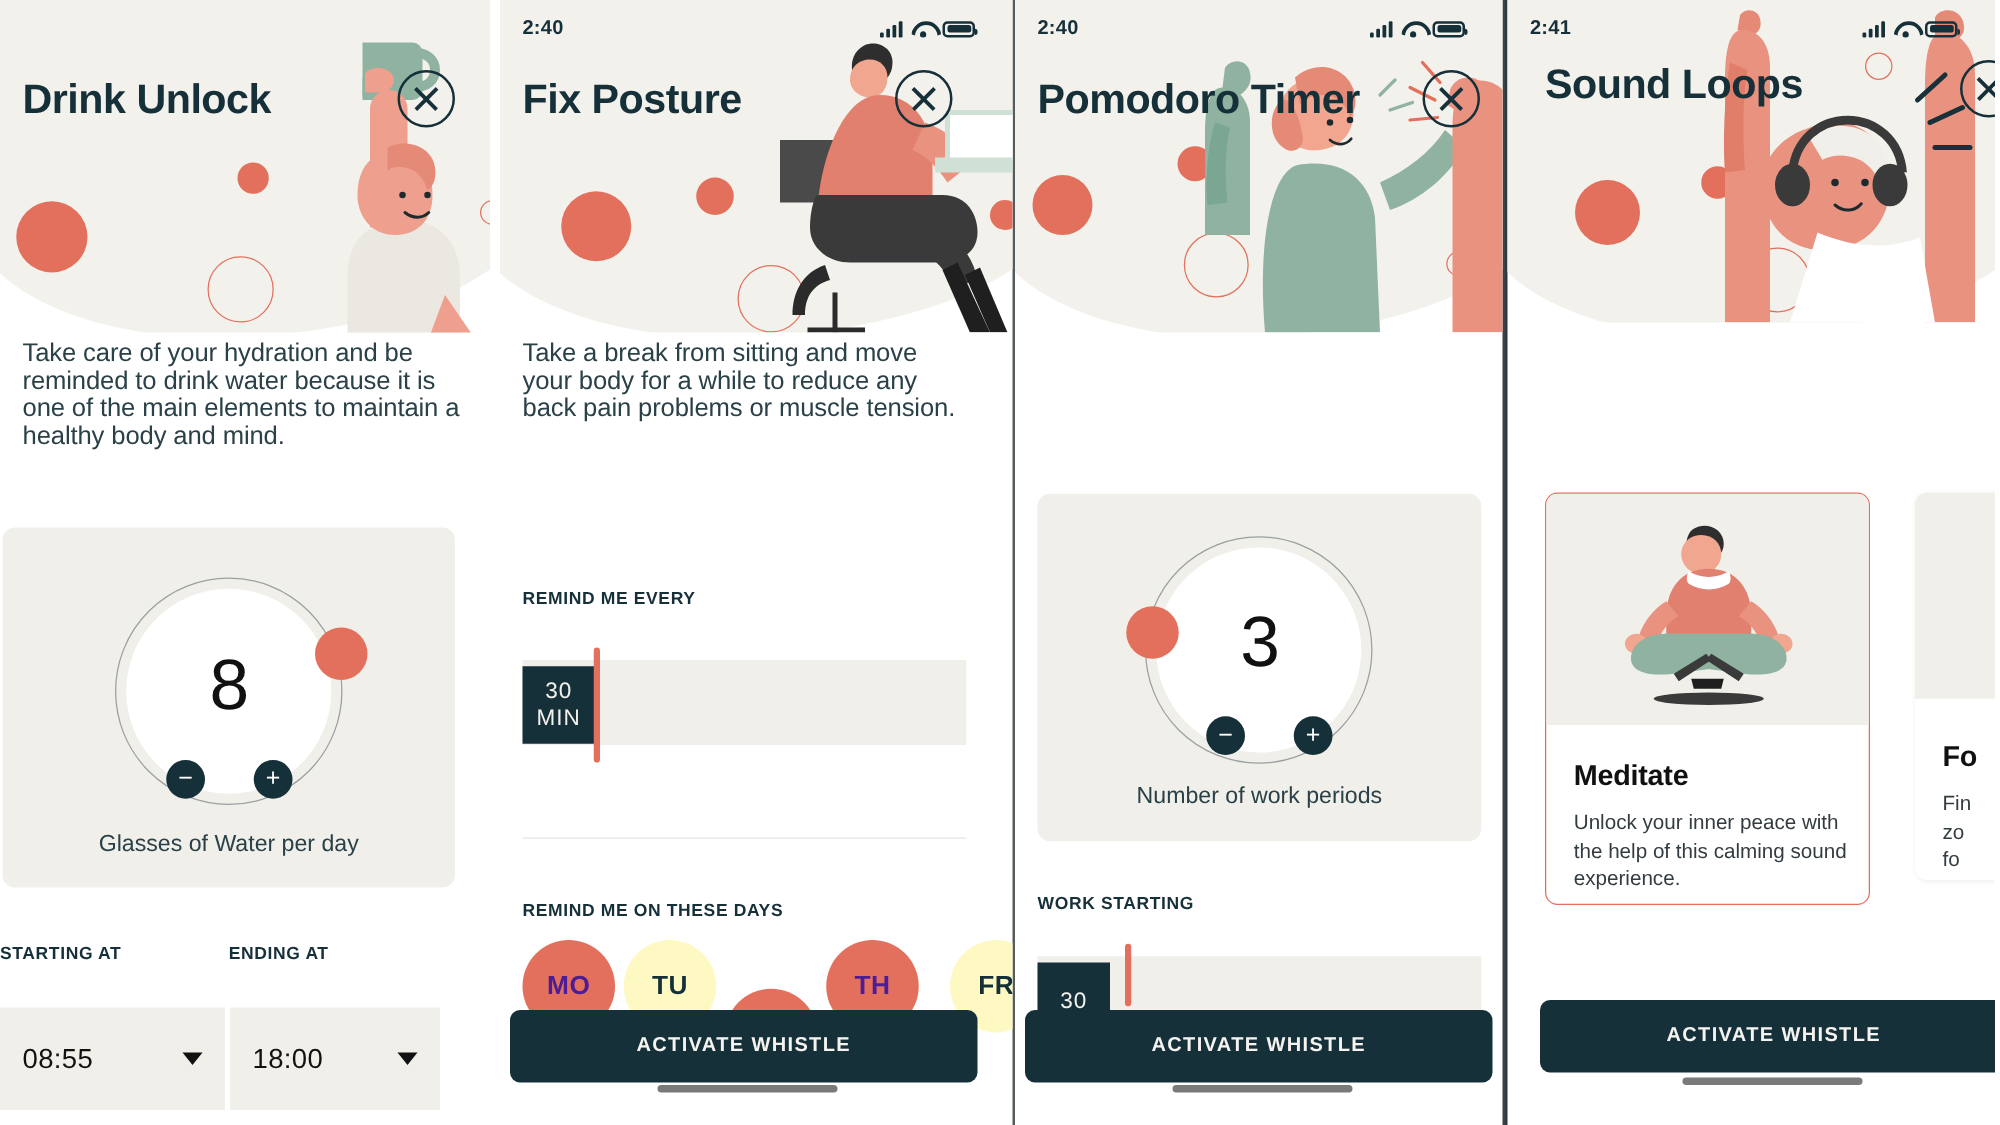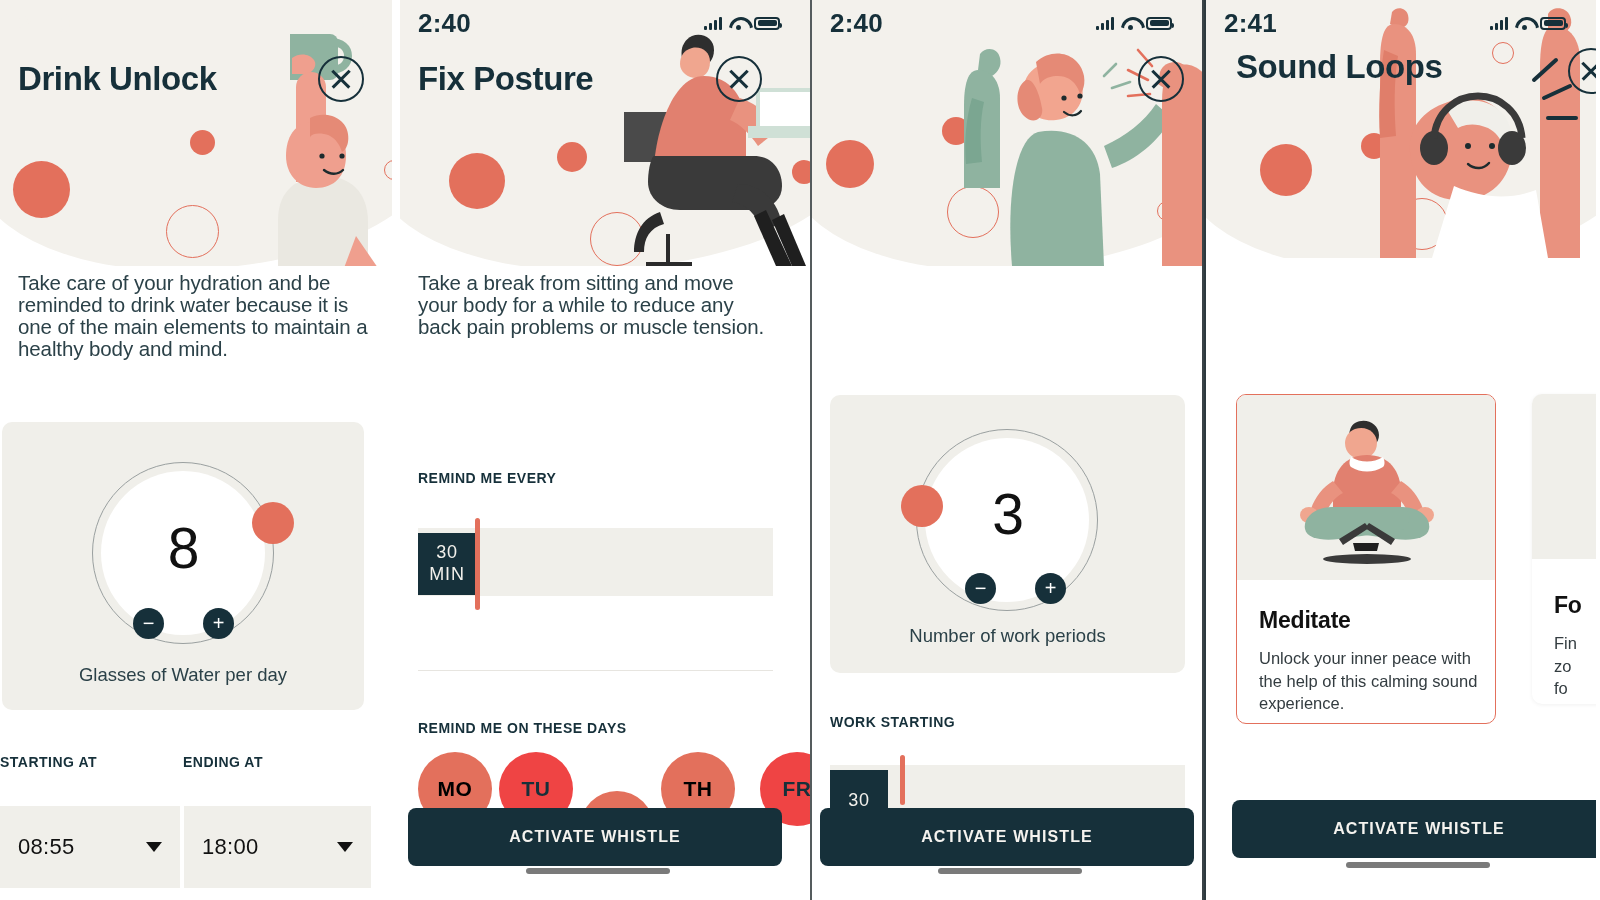--- a/index.html
+++ b/index.html
@@ -23,21 +23,21 @@
   .panel.gap { width: 8px; background:#fff; flex:0 0 auto; }
   .panel.p2 { width: 412px; border-right: 2px solid #555c5e; }
   .panel.p3 { width: 392px; border-right: 2px solid #3a4347; }
   .panel.p4 { width: 392px; border-left: 2px solid #2e3a3f; }
 
   
   .statusbar {
     position: relative; height: 46px;
     display:flex; align-items:center; justify-content:space-between;
     padding: 0 30px 0 18px;
-    font-size: 26px; font-weight: 700; letter-spacing: .2px;
+    font-size: 16px; font-weight: 700; letter-spacing: .2px;
     color: #16303a; z-index: 6;
   }
   .statusbar.onwhitetext { color:#f3f1ec; }
   .status-right { display:flex; align-items:center; gap:7px; }
   .sig { display:flex; align-items:flex-end; gap:2px; height:13px;}
   .sig i { display:block; width:3px; background: currentColor; border-radius:1px; }
   .sig i:nth-child(1){height:4px;} .sig i:nth-child(2){height:7px;}
   .sig i:nth-child(3){height:10px;} .sig i:nth-child(4){height:13px;}
   .wifi { width:18px; height:13px; position:relative; }
   .wifi::before{
@@ -130,22 +130,22 @@
     padding: 0 18px; font-size:22px; font-weight:500; color:#111; letter-spacing:.3px;
   }
   .caret { width:0;height:0;border-left:8px solid transparent;border-right:8px solid transparent;border-top:10px solid #111;}
 
   
   .day {
     position:absolute; width:74px; height:74px; border-radius:50%;
     display:flex; align-items:center; justify-content:center;
     font-size:21px; font-weight:700; letter-spacing:.5px;
   }
-  .day.on { background:#e3705c; color:#000000; }
-  .day.off{ background:#ef4444; color:#16303a; }
+  .day.on { background:#e3705c; color:#4c1d95; }
+  .day.off{ background:#fef9c3; color:#16303a; }
 
   
   .cta {
     position:absolute; background:#16303a; color:#f5f3ef; border-radius:8px;
     display:flex; align-items:center; justify-content:center;
     font-size:16px; font-weight:700; letter-spacing:1.1px; z-index:9;
   }
   .homebar { position:absolute; height:6px; border-radius:3px; background:#7a7a7a; z-index:10; }
 
   
@@ -224,21 +224,21 @@
       <div class="card-label" style="left:0;top:242px;">Glasses of Water per day</div>
     </div>
 
     <div class="seclabel" style="left:0;top:754px;">STARTING AT</div>
     <div class="seclabel" style="left:183px;top:754px;">ENDING AT</div>
 
     <div class="select" style="left:0;top:806px;width:180px;height:82px;">
       <span>08:55</span>
       <span class="caret"></span>
     </div>
-    <div class="select" style="left:184px;top:806px;width:187px;height:82px;">
+    <div class="select" style="left:184px;top:806px;width:168px;height:82px;">
       <span>18:00</span>
       <span class="caret"></span>
     </div>
   </div>
 
   <div class="panel gap"></div>
 
   <div class="panel p2">
 
     <div class="hero">
@@ -366,20 +366,21 @@
               <i></i>
               <i></i>
             </span>
           <span class="wifi"></span>
           <span class="batt">
               <i></i>
             </span>
         </span>
       </div>
 
+      <div class="title">Pomodoro Timer</div>
       <div class="close" style="right:18px;"></div>
     </div>
 
 
     <div class="card" style="left:18px;top:395px;width:355px;height:278px;">
       <div class="dial" style="left:86px;top:34px;width:182px;height:182px;"></div>
       <div class="dial-inner" style="left:95px;top:43px;width:164px;height:164px;"></div>
       <div class="dial-num" style="left:0;top:86px;">3</div>
       <div class="knob" style="left:71px;top:90px;"></div>
       <div class="step" style="left:135px;top:178px;">

